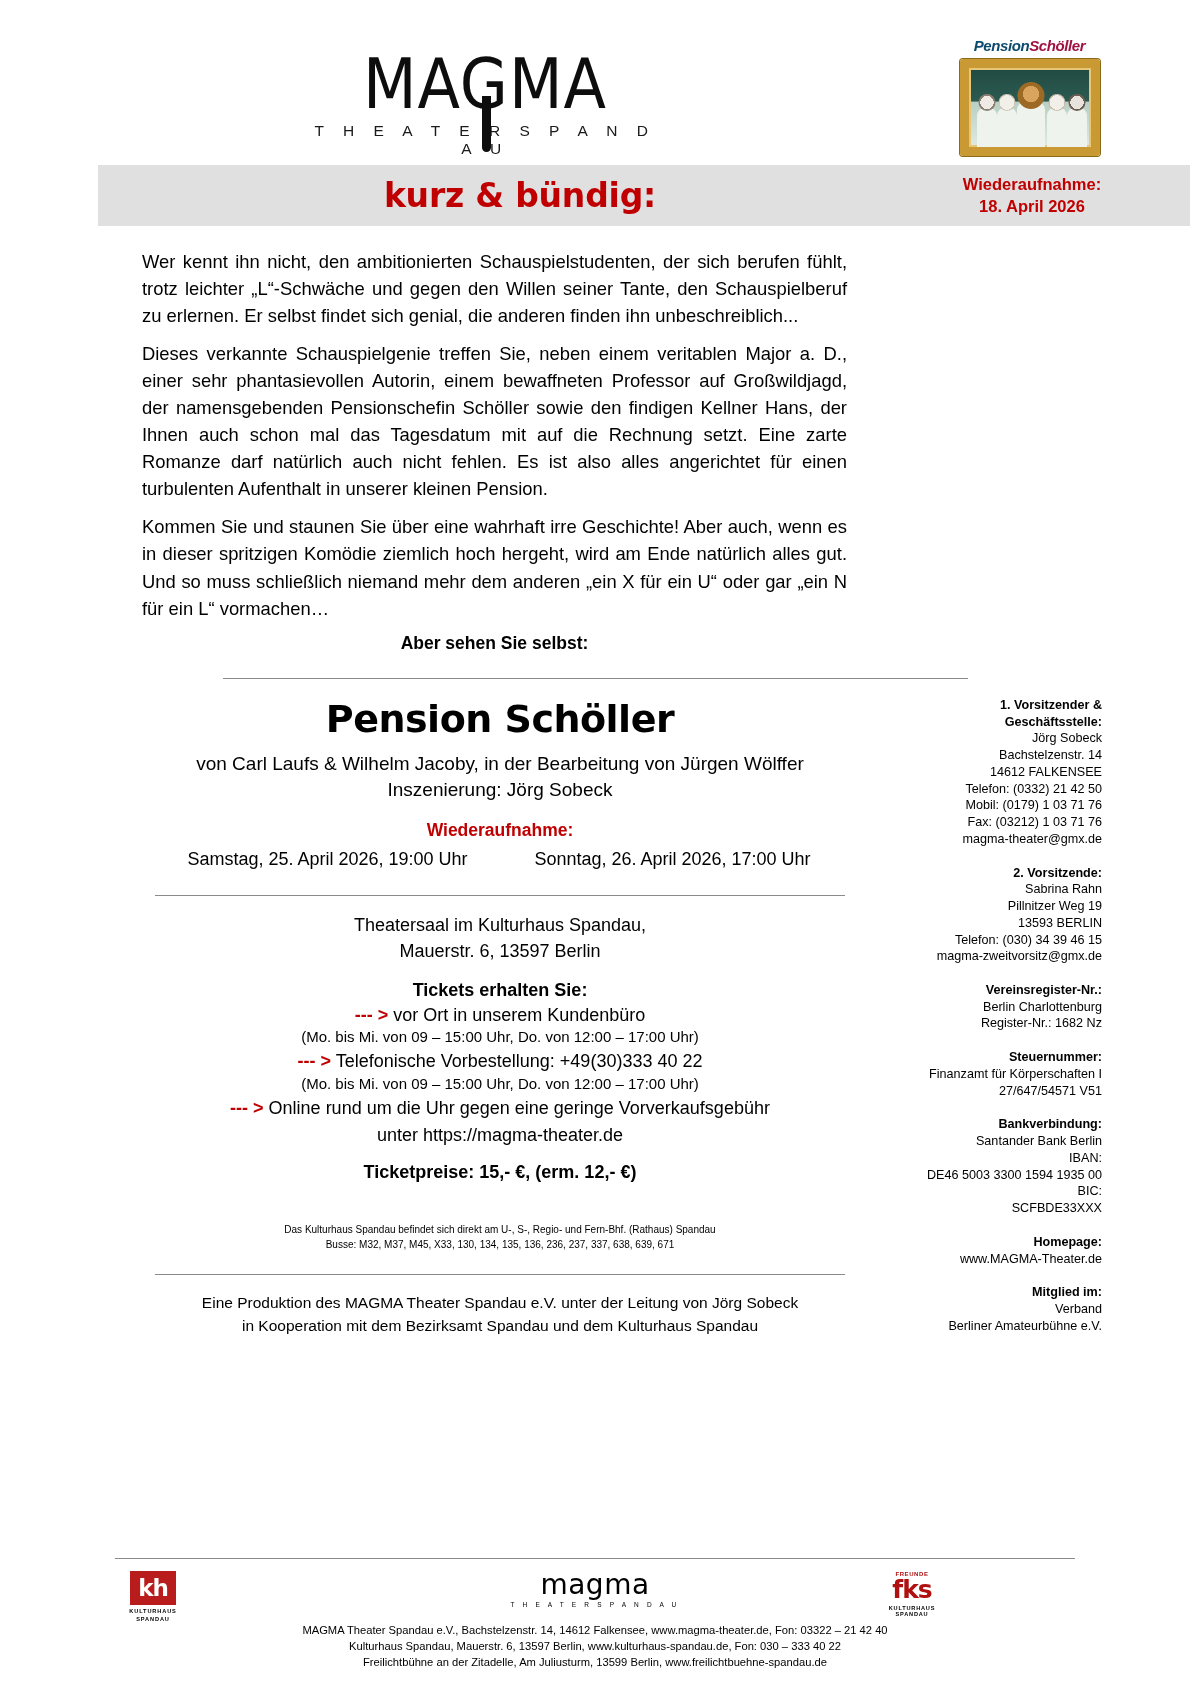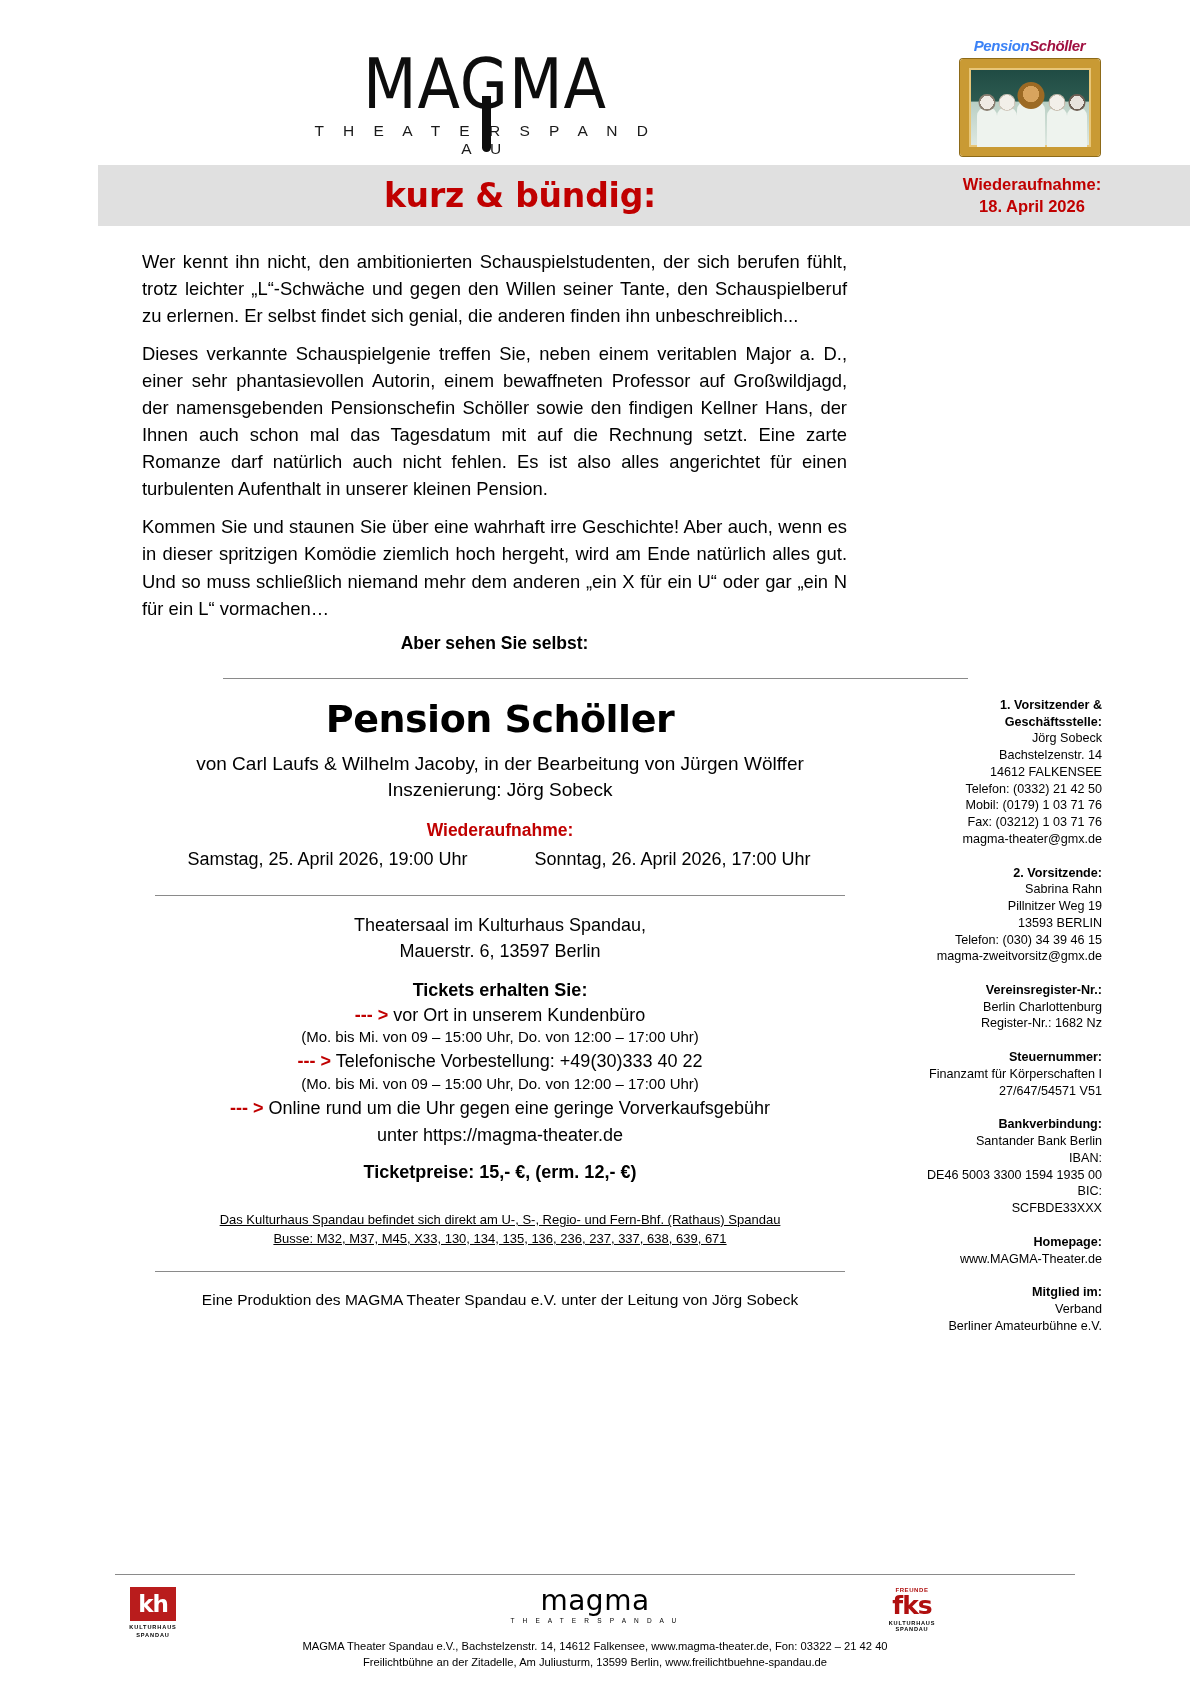--- a/index.html
+++ b/index.html
@@ -71,21 +71,21 @@
   }
   .poster-title {
     font-size: 15px;
     font-weight: 700;
     font-style: italic;
     line-height: 1;
     letter-spacing: -0.4px;
     margin-bottom: 6px;
     white-space: nowrap;
   }
-  .pt-a { color: #3b82f6; }
+  .pt-a { color: #0c4a6e; }
   .pt-b { color: #a01040; }
   .poster-frame {
     width: 140px;
     height: 97px;
     margin: 0 auto;
     border: 9px solid #c99a34;
     border-radius: 3px;
     box-sizing: border-box;
     background:
       linear-gradient(180deg, #1f4a43 0%, #2d5b50 42%, #b9cfc4 43%, #dfe9e2 100%);
@@ -260,24 +260,23 @@
   .tk-small {
     font-size: 15px;
     line-height: 1.35;
   }
   .price {
     margin-top: 15px;
     font-weight: 700;
     font-size: 18px;
   }
   .transport {
-    margin-top: 28px;
-    font-size: 13px;
+    margin-top: 40px;
+    font-size: 10px;
     line-height: 1.45;
-    text-decoration: underline;
   }
   .production {
     margin-top: 17px;
     font-size: 15.5px;
     line-height: 1.45;
   }
 
   
   .sidebar {
     position: absolute;
@@ -498,20 +497,21 @@
 
       <div class="transport">
         <div>Das Kulturhaus Spandau befindet sich direkt am U-, S-, Regio- und Fern-Bhf. (Rathaus) Spandau</div>
         <div>Busse: M32, M37, M45, X33, 130, 134, 135, 136, 236, 237, 337, 638, 639, 671</div>
       </div>
 
       <hr class="rule rule-mid">
 
       <div class="production">
         <div>Eine Produktion des MAGMA Theater Spandau e.V. unter der Leitung von Jörg Sobeck</div>
+        <div>in Kooperation mit dem Bezirksamt Spandau und dem Kulturhaus Spandau</div>
       </div>
 
     </div>
 
     <div class="sidebar">
 
       <div class="sb-block">
         <div class="sb-head">1. Vorsitzender &amp;</div>
         <div class="sb-head">Geschäftsstelle:</div>
         <div>Jörg Sobeck</div>
@@ -591,17 +591,18 @@
         <div class="fks-cap">
           <div>KULTURHAUS</div>
           <div>SPANDAU</div>
         </div>
       </div>
 
     </div>
 
     <div class="foot-text">
       <div>MAGMA Theater Spandau e.V., Bachstelzenstr. 14, 14612 Falkensee, www.magma-theater.de, Fon: 03322 – 21 42 40</div>
+      <div>Kulturhaus Spandau, Mauerstr. 6, 13597 Berlin, www.kulturhaus-spandau.de, Fon: 030 – 333 40 22</div>
       <div>Freilichtbühne an der Zitadelle, Am Juliusturm, 13599 Berlin, www.freilichtbuehne-spandau.de</div>
     </div>
   </div>
 
 </div>
 
 </body></html>

